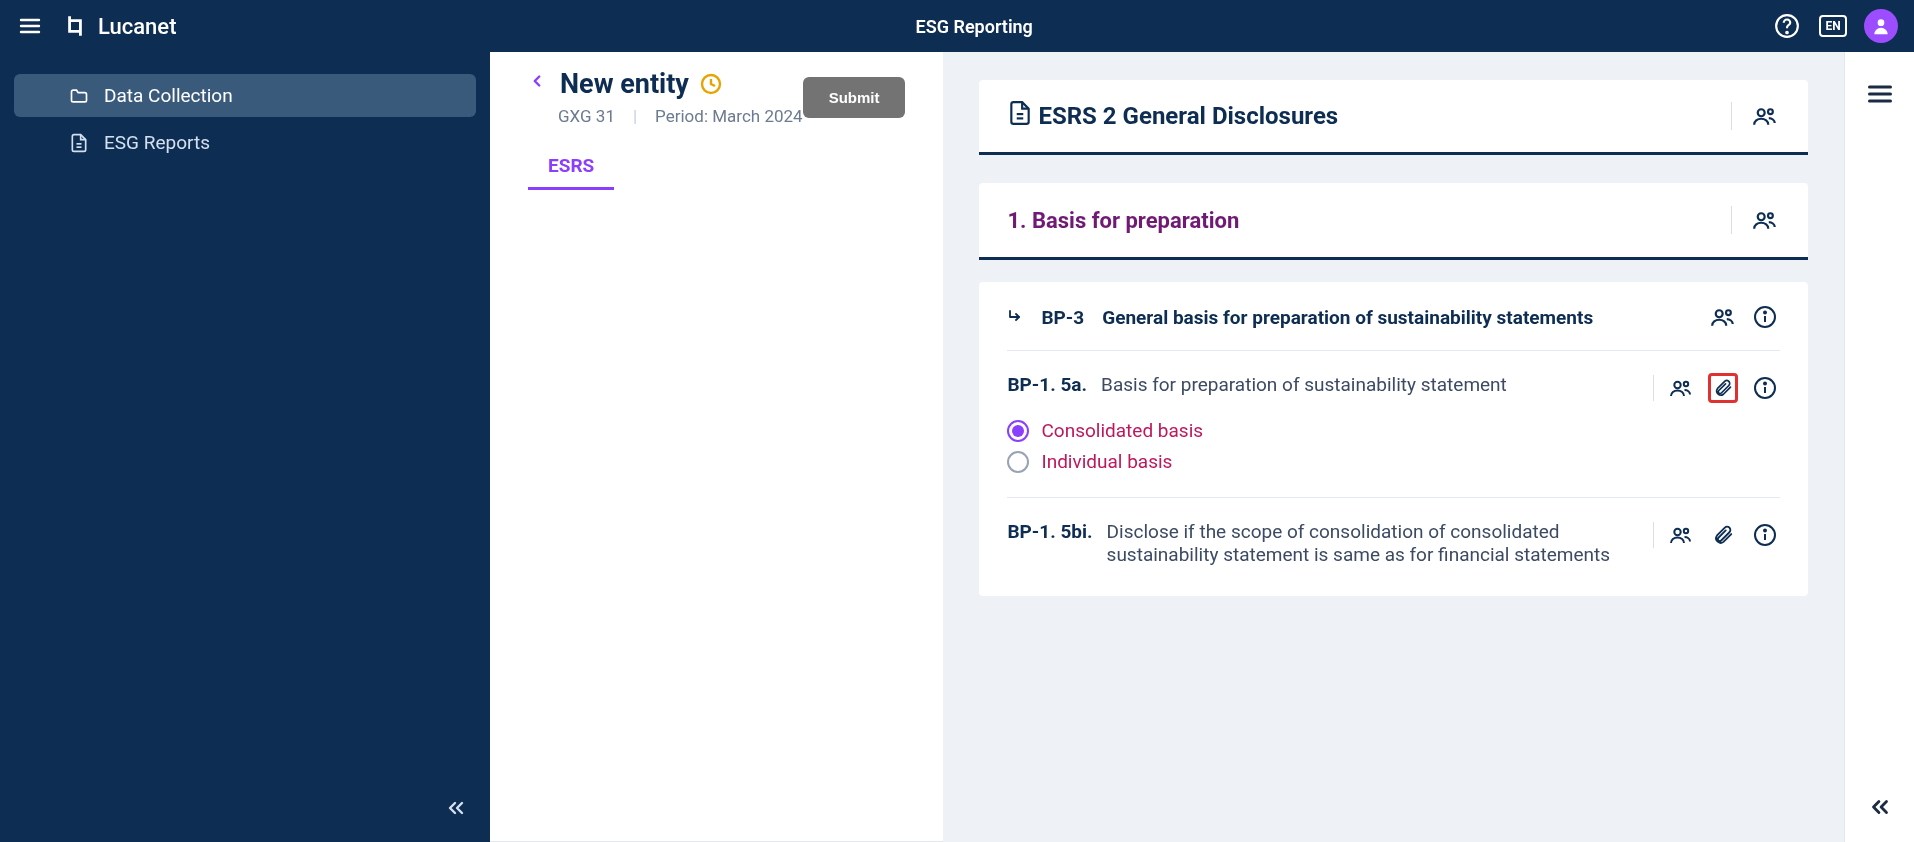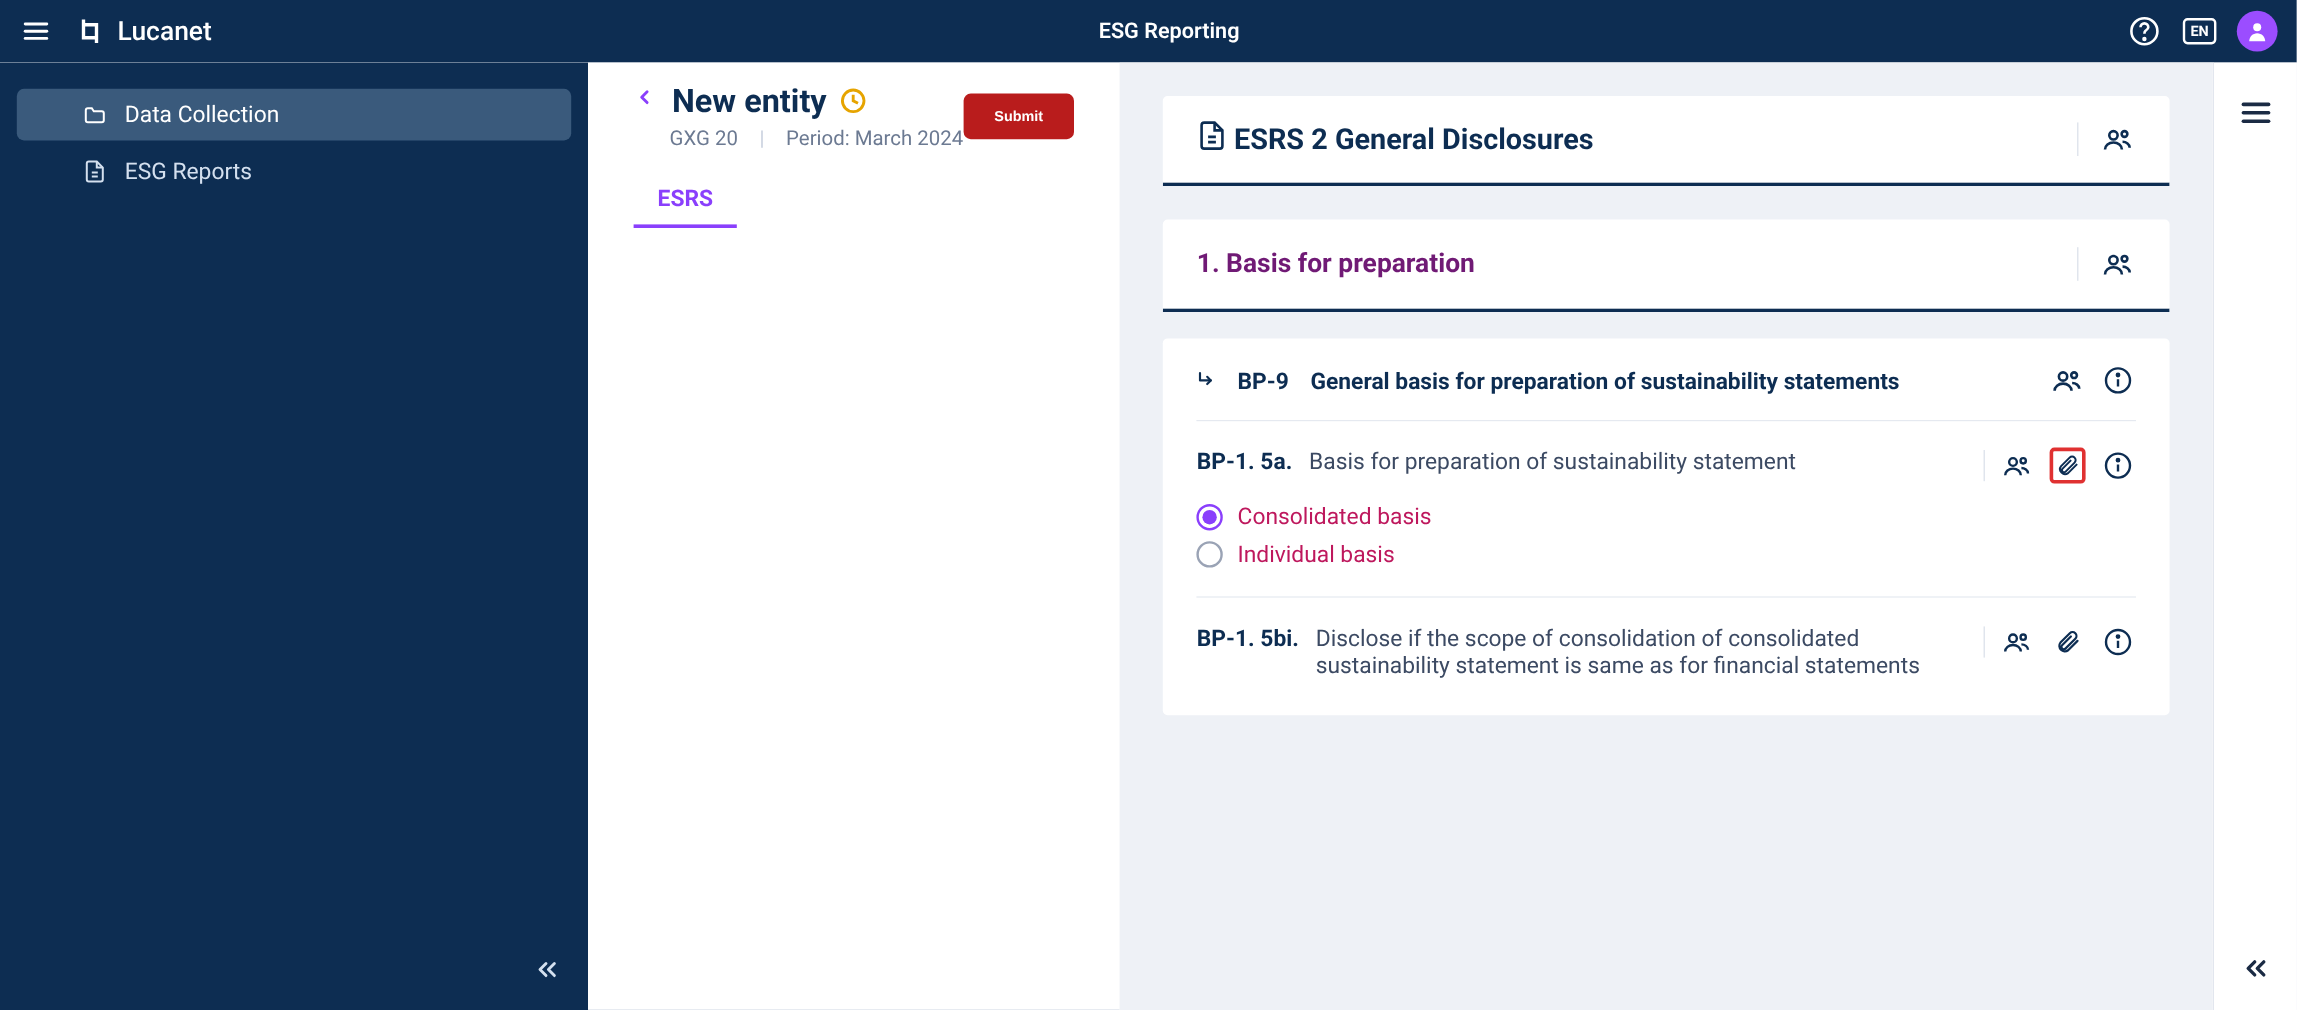--- a/index.html
+++ b/index.html
@@ -92,21 +92,21 @@
   }
   .mh-row1 { display:flex; align-items:center; justify-content:space-between; }
   .mh-title-block { display:flex; flex-direction:column; }
   .mh-title-line { display:flex; align-items:center; gap:10px; }
   .back-chevron { color:#8a3ffc; font-size:26px; font-weight:700; cursor:pointer; margin-right:4px; }
   .mh-title { font-size:27px; font-weight:700; color:#0d2d52; }
   .clock-icon { color:#e6a400; display:flex; }
   .mh-sub { margin-top:6px; margin-left:30px; color:#6c7a92; font-size:17px; display:flex; gap:18px; align-items:center; }
   .mh-sub .div { color:#c7cfdd; }
   .submit-btn {
-    background:#b91c1c; color:#fff; font-size:12px; font-weight:600;
+    background:#737373; color:#fff; font-size:15px; font-weight:600;
     border:none; border-radius:6px; padding:12px 26px; cursor:pointer;
   }
   .tabs { display:flex; margin-top:18px; }
   .tab {
     padding:10px 20px; font-size:19px; font-weight:700; color:#8a3ffc;
     border-bottom:3px solid #8a3ffc; cursor:pointer;
   }
 
   
   .content-wrap { flex:1; overflow-y:auto; background:#eef1f6; position:relative; }
@@ -257,21 +257,21 @@
             </span>
             <span class="mh-title">New entity</span>
             <span class="clock-icon">
               <svg width="24" height="24" viewBox="0 0 24 24" fill="none" stroke="#e6a400" stroke-width="2.4">
                   <circle cx="12" cy="12" r="9"></circle>
                   <polyline points="12 7 12 12 16 14"></polyline>
                 </svg>
             </span>
           </div>
           <div class="mh-sub">
-            <span>GXG 20</span>
+            <span>GXG 31</span>
             <span class="div">|</span>
             <span>Period: March 2024</span>
           </div>
         </div>
         <button class="submit-btn">Submit</button>
       </div>
       <div class="tabs">
         <div class="tab">ESRS</div>
       </div>
     </div>
@@ -321,21 +321,21 @@
 
         <div class="question-block">
           <div class="qb-head">
             <div class="qb-head-title">
               <span class="qb-arrow">
                 <svg width="18" height="18" viewBox="0 0 24 24" fill="none" stroke="#0d2d52" stroke-width="2.4" stroke-linecap="round" stroke-linejoin="round">
                     <path d="M4 4v8h12"></path>
                     <polyline points="12 8 16 12 12 16"></polyline>
                   </svg>
               </span>
-              <span>BP-9</span>
+              <span>BP-3</span>
               <span style="margin-left:4px;">General basis for preparation of sustainability statements</span>
             </div>
             <div class="qb-icons">
               <span class="svg-btn">
                 <svg width="26" height="26" viewBox="0 0 24 24" fill="none" stroke="#0d2d52" stroke-width="2">
                     <circle cx="8.5" cy="9" r="3.2"></circle>
                     <path d="M2 20c0-3.1 2.9-5.5 6.5-5.5S15 16.9 15 20"></path>
                     <circle cx="17" cy="8" r="2.2"></circle>
                     <path d="M15.5 14c2.8 0 5.5 1.8 5.5 4.5"></path>
                   </svg>

